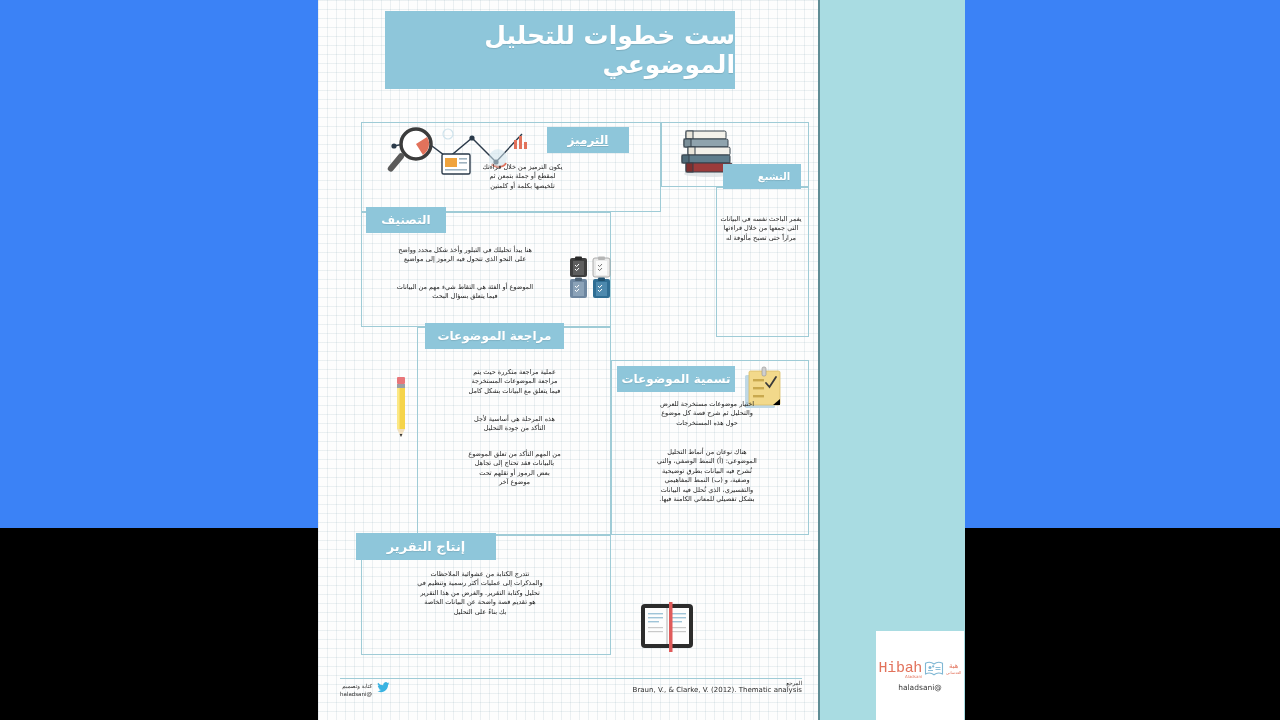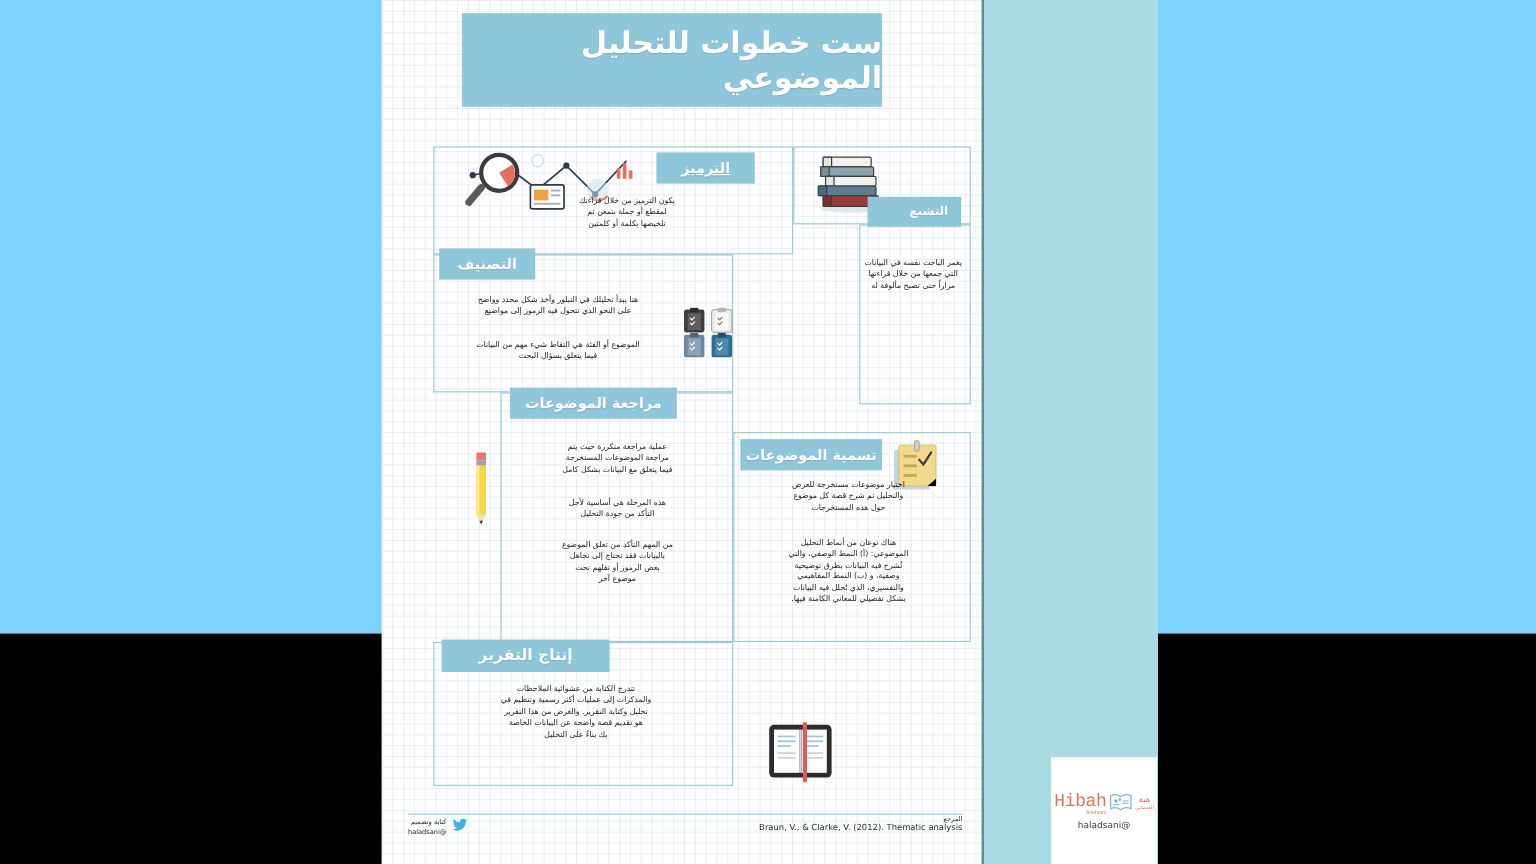--- a/index.html
+++ b/index.html
@@ -1,21 +1,21 @@
 <!DOCTYPE html>
 <html lang="ar" dir="rtl"><head>
 <meta charset="utf-8">
 <style>
   * { box-sizing: border-box; margin: 0; padding: 0; }
   html, body {
     width: 1280px; height: 720px;
     background: #000; overflow: hidden;
     font-family: "DejaVu Sans", "Liberation Sans", sans-serif;
   }
-  #stage { position: relative; width: 1280px; height: 528px; background: #7dd3fc; }
+  #stage { position: relative; width: 1280px; height: 528px; background: #3b82f6; }
 
   
   #sheet {
     position: absolute; left: 318px; top: 0; width: 502px; height: 720px;
     background-color: #fdfdfd;
     background-image:
       linear-gradient(to right, rgba(140,170,185,.16) 1px, transparent 1px),
       linear-gradient(to bottom, rgba(140,170,185,.16) 1px, transparent 1px);
     background-size: 9px 9px;
   }
@@ -241,21 +241,21 @@
   <div class="para" style="left:617px; top:400px; width:180px; font-size:6.5px;">اختيار موضوعات مستخرجة للعرض
 والتحليل ثم شرح قصة كل موضوع
 حول هذه المستخرجات</div>
   <div class="para" style="left:617px; top:448px; width:180px; font-size:6.5px;">هناك نوعان من أنماط التحليل
 الموضوعي: (أ) النمط الوصفي، والتي
 تُشرح فيه البيانات بطرق توضيحية
 وصفية، و (ب) النمط المفاهيمي
 والتفسيري، الذي تُحلل فيه البيانات
 بشكل تفصيلي للمعاني الكامنة فيها.</div>
 
-  <div class="chip" style="left:356px; top:533px; width:140px; height:27px; font-size:13px;margin-left:12px;">
+  <div class="chip" style="left:356px; top:533px; width:140px; height:27px; font-size:13px;">
     <span>إنتاج التقرير</span>
   </div>
 
   <div class="para" style="left:365px; top:570px; width:230px; font-size:6.5px;">تتدرج الكتابة من عشوائية الملاحظات
 والمذكرات إلى عمليات أكثر رسمية وتنظيم في
 تحليل وكتابة التقرير. والغرض من هذا التقرير
 هو تقديم قصة واضحة عن البيانات الخاصة
 بك بناءً على التحليل</div>
 
   <div class="icon" style="left:636px; top:600px; width:62px; height:52px;">

